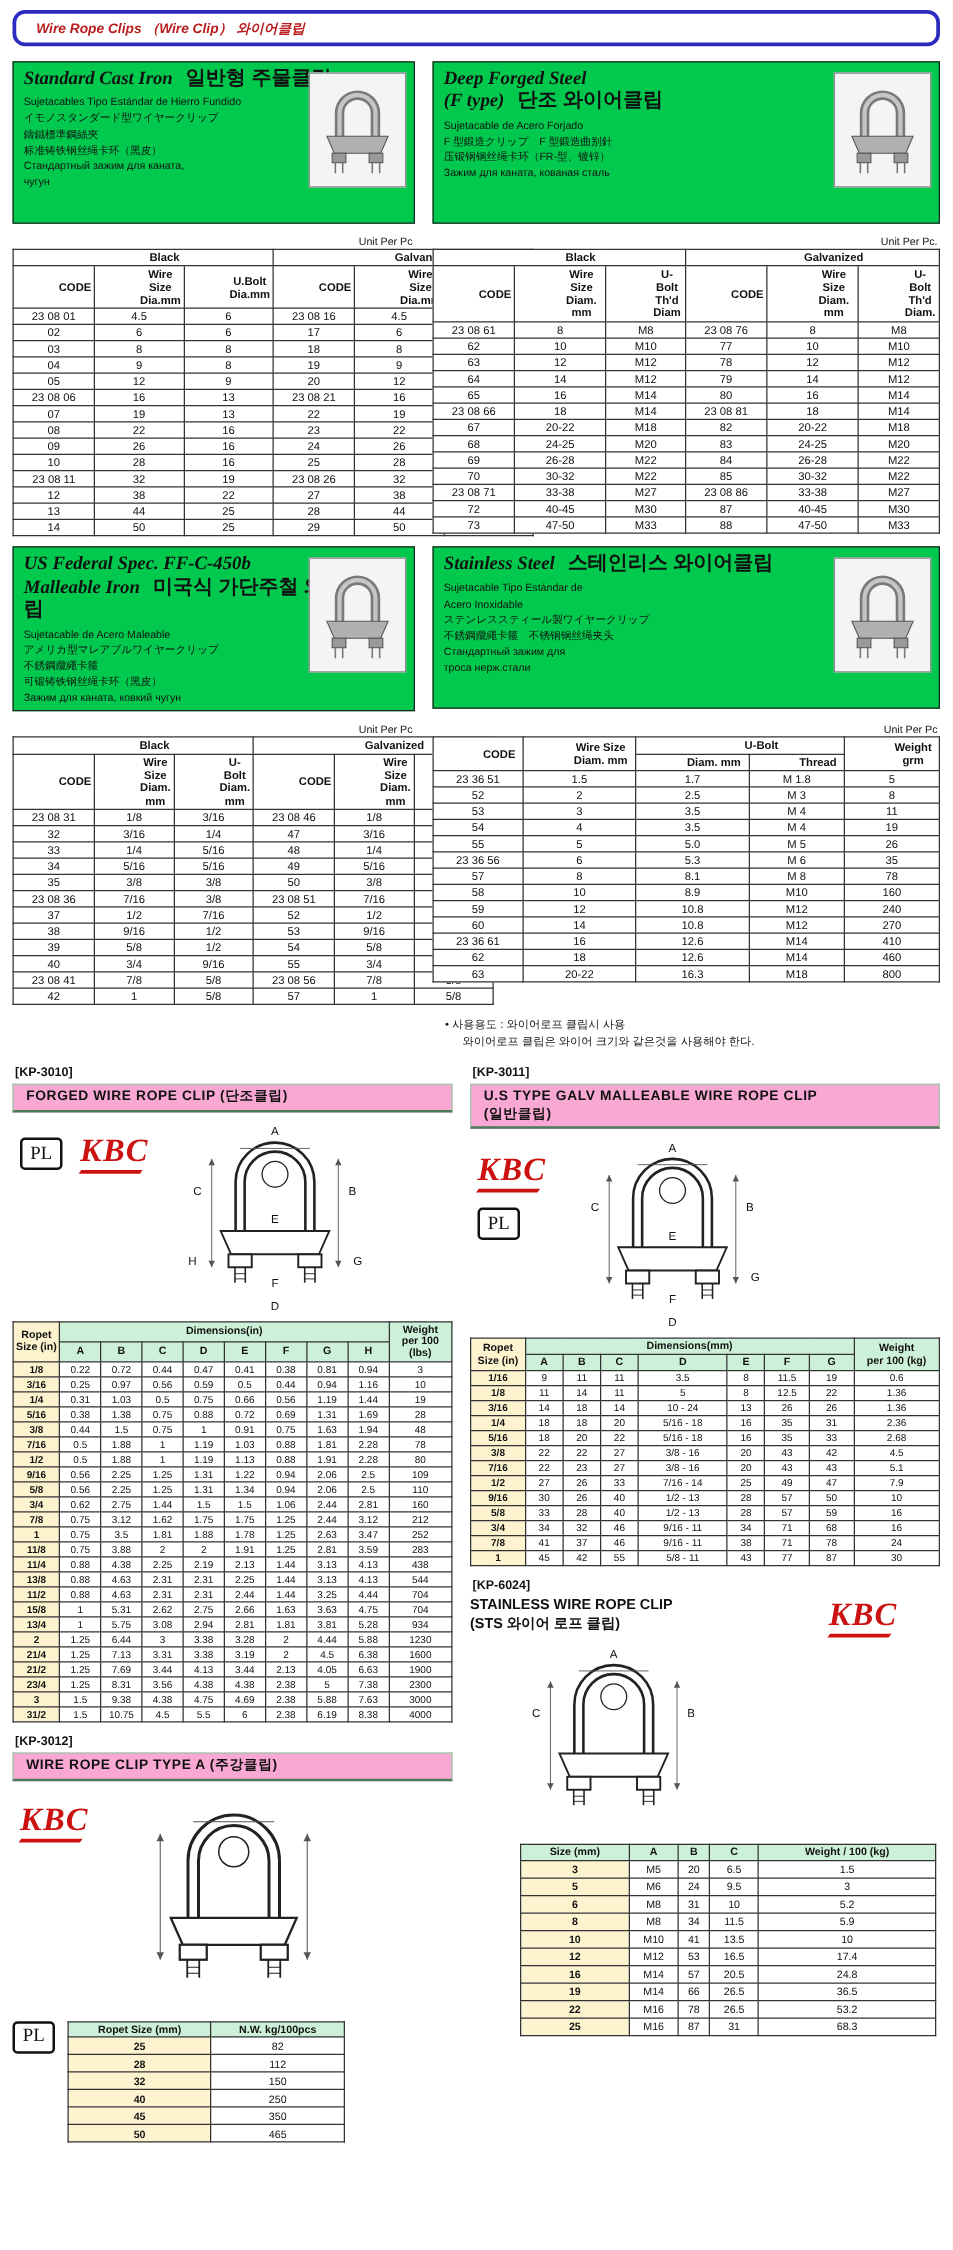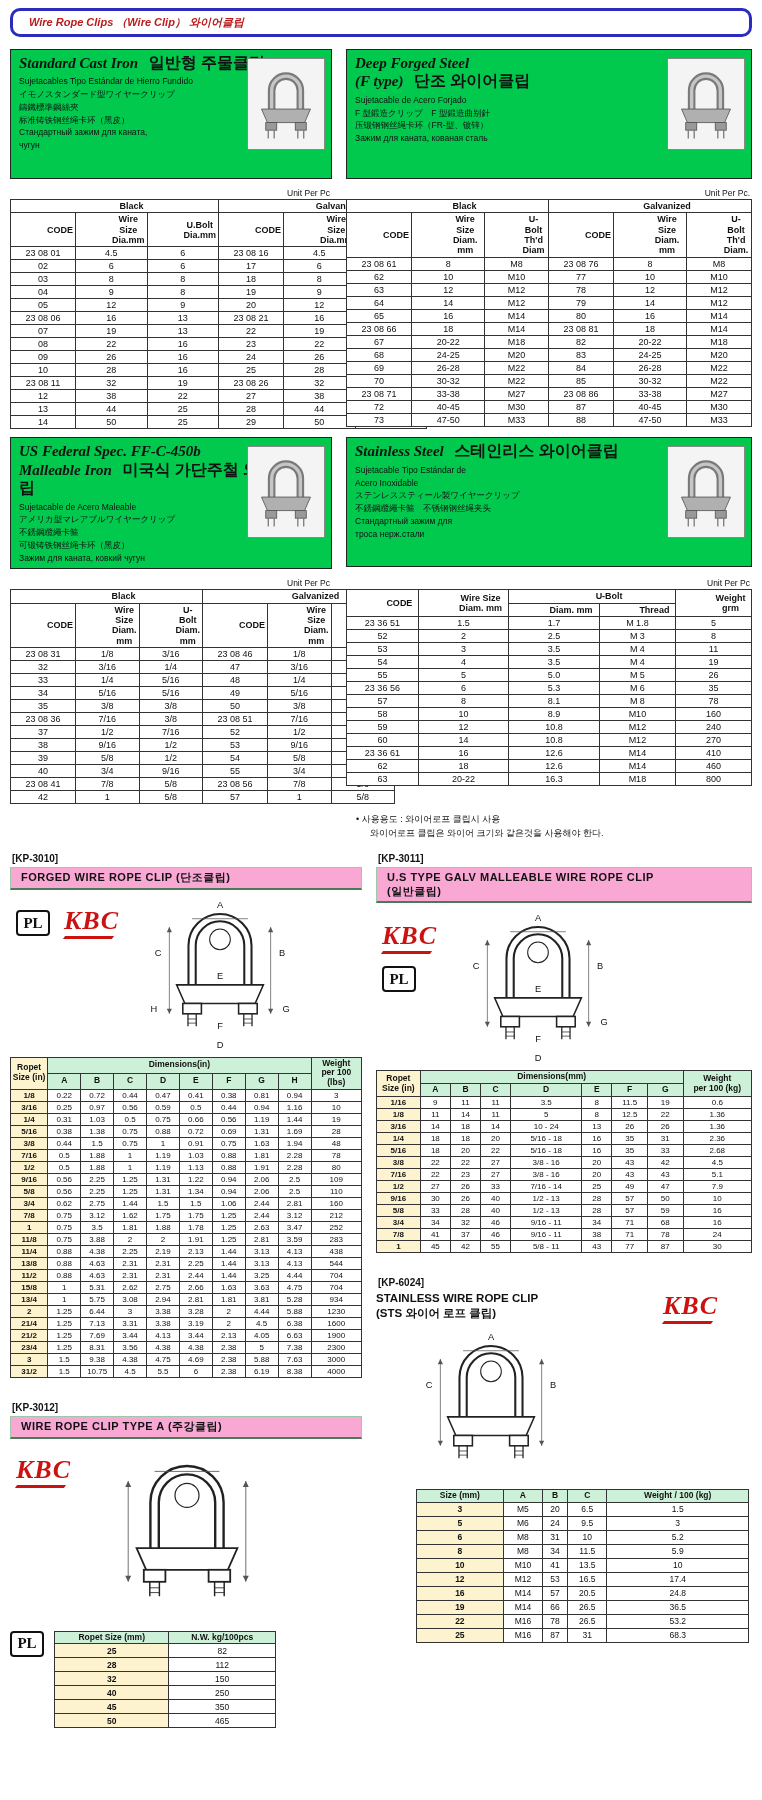--- a/index.html
+++ b/index.html
@@ -23,30 +23,30 @@
 .codes tbody td{height:12.5px;}
 .codes tr.grp td{border-top:1.8px solid #111;}
 .notes{font-size:9px;line-height:1.6;margin:4px 0 10px 346px;}
 .kp{font-size:10px;margin:2px 0 3px 2px;font-weight:bold;}
 .secbar{background:#f9a8d4;border:1px solid #9cc9a8;border-bottom:2px solid #4a7a57;padding:3px 10px;font-size:11px;font-weight:bold;letter-spacing:.5px;margin-bottom:6px;line-height:1.25;}
 .diarow{display:flex;align-items:flex-start;gap:12px;margin-bottom:6px;}
 .logo-stack{display:flex;gap:14px;align-items:center;padding:10px 0 0 6px;}
 .logo-col{display:flex;flex-direction:column;gap:10px;align-items:flex-start;padding:12px 0 0 6px;}
 .kbc{color:#cc1111;font-weight:bold;font-style:italic;font-size:26px;letter-spacing:1px;font-family:"Liberation Serif",serif;position:relative;padding:0 4px 5px 0;}
 .kbc::after{content:"";position:absolute;left:0;right:10px;bottom:2px;height:3px;background:#cc1111;transform:skewX(-35deg);}
-.pl{border:2px solid #111;border-radius:4px;width:34px;height:26px;display:flex;align-items:center;justify-content:center;font-weight:bold;font-size:15px;font-family:"Liberation Serif",serif;flex:0 0 auto;}
+.pl{border:2px solid #111;border-radius:4px;width:34px;height:26px;display:flex;align-items:center;justify-content:center;font-weight:normal;font-size:15px;font-family:"Liberation Serif",serif;flex:0 0 auto;}
 .tech{width:170px;height:155px;flex:0 0 auto;}
 .tech.big{width:200px;height:180px;}
 .cat{border:1.5px solid #111;}
 .cat th{background:#cdf0d8;font-size:8.5px;padding:1px;}
 .cat th.cream{background:#fdf3cf;}
 .cat td{font-size:8px;padding:0 1px;height:12px;}
 .cat tbody td:first-child{background:#fdf3cf;font-weight:bold;}
 .cat.midrows td{height:14px;font-size:8.5px;}
-.catwrap{margin-bottom:24px;}
+.catwrap{margin-bottom:10px;}
 .kp6-title{font-size:11.5px;font-weight:bold;line-height:1.35;}
 .kp6-head{display:flex;justify-content:space-between;align-items:flex-start;padding-right:30px;margin-bottom:2px;}
 .plrow{display:flex;gap:10px;align-items:flex-start;margin-top:4px;}
 .small-table{width:222px;}
 .mt4{margin-top:4px;}
 </style>
 </head>
 <body>
 
 <div class="page">

